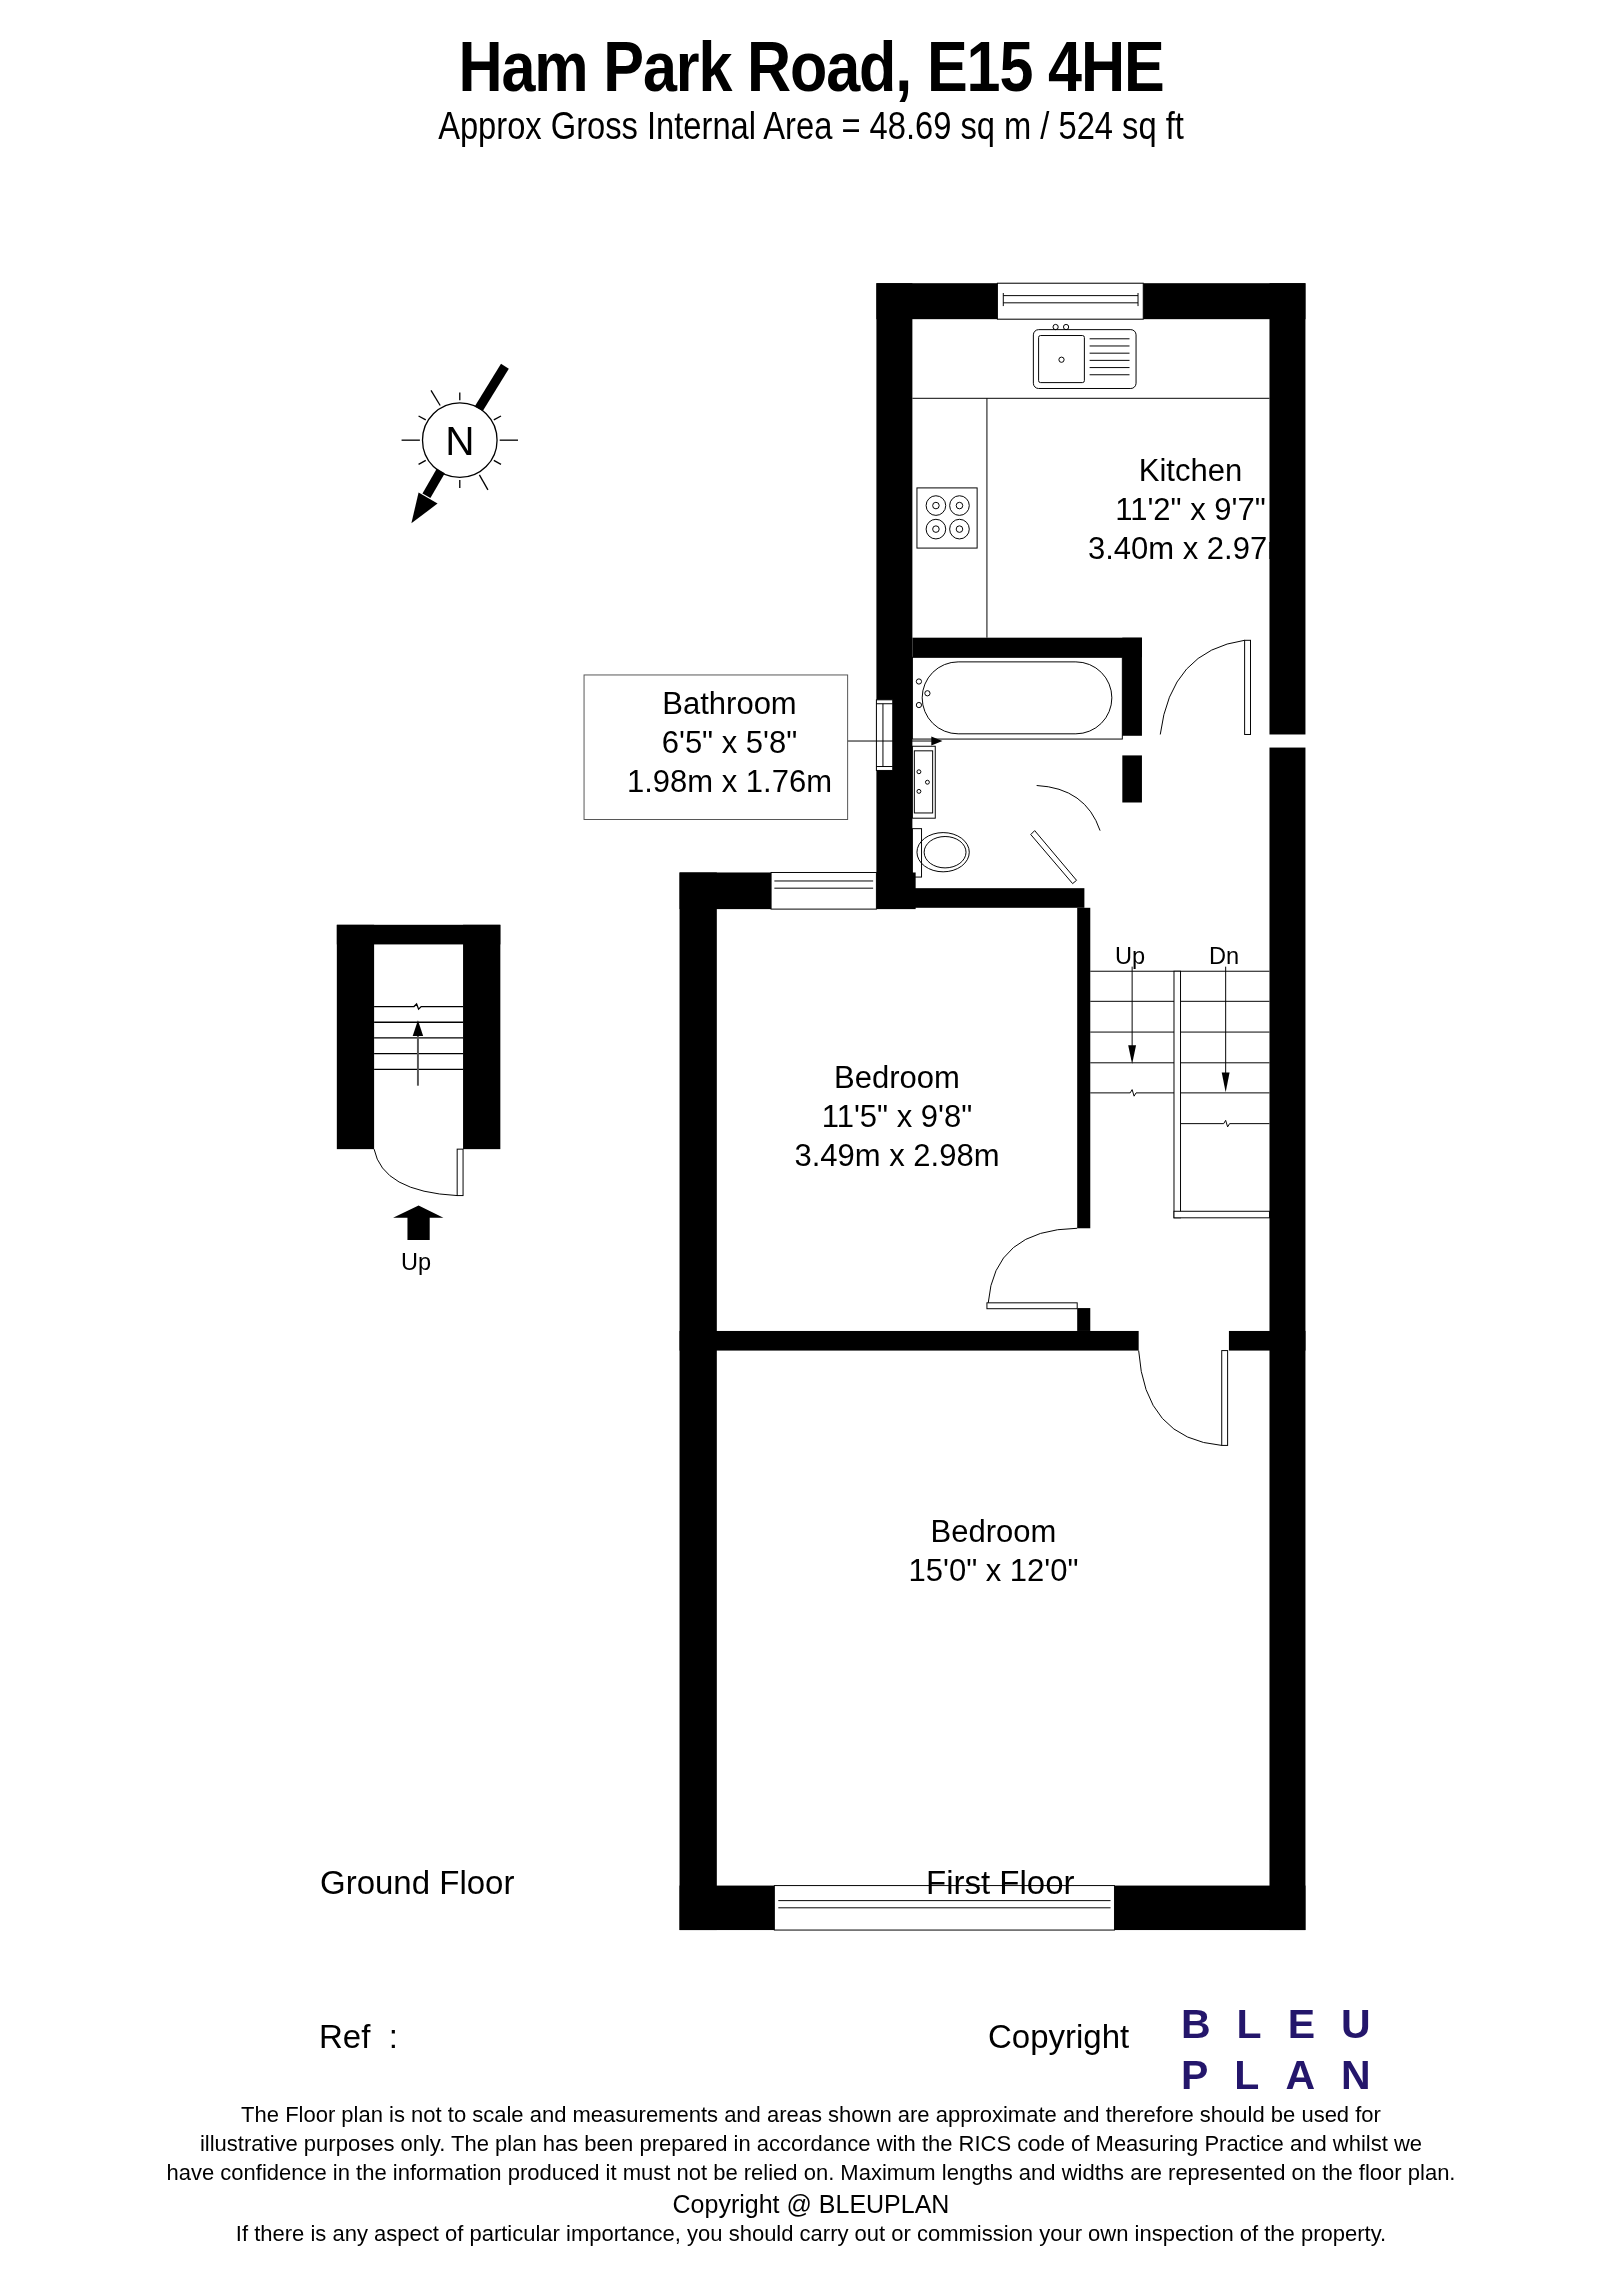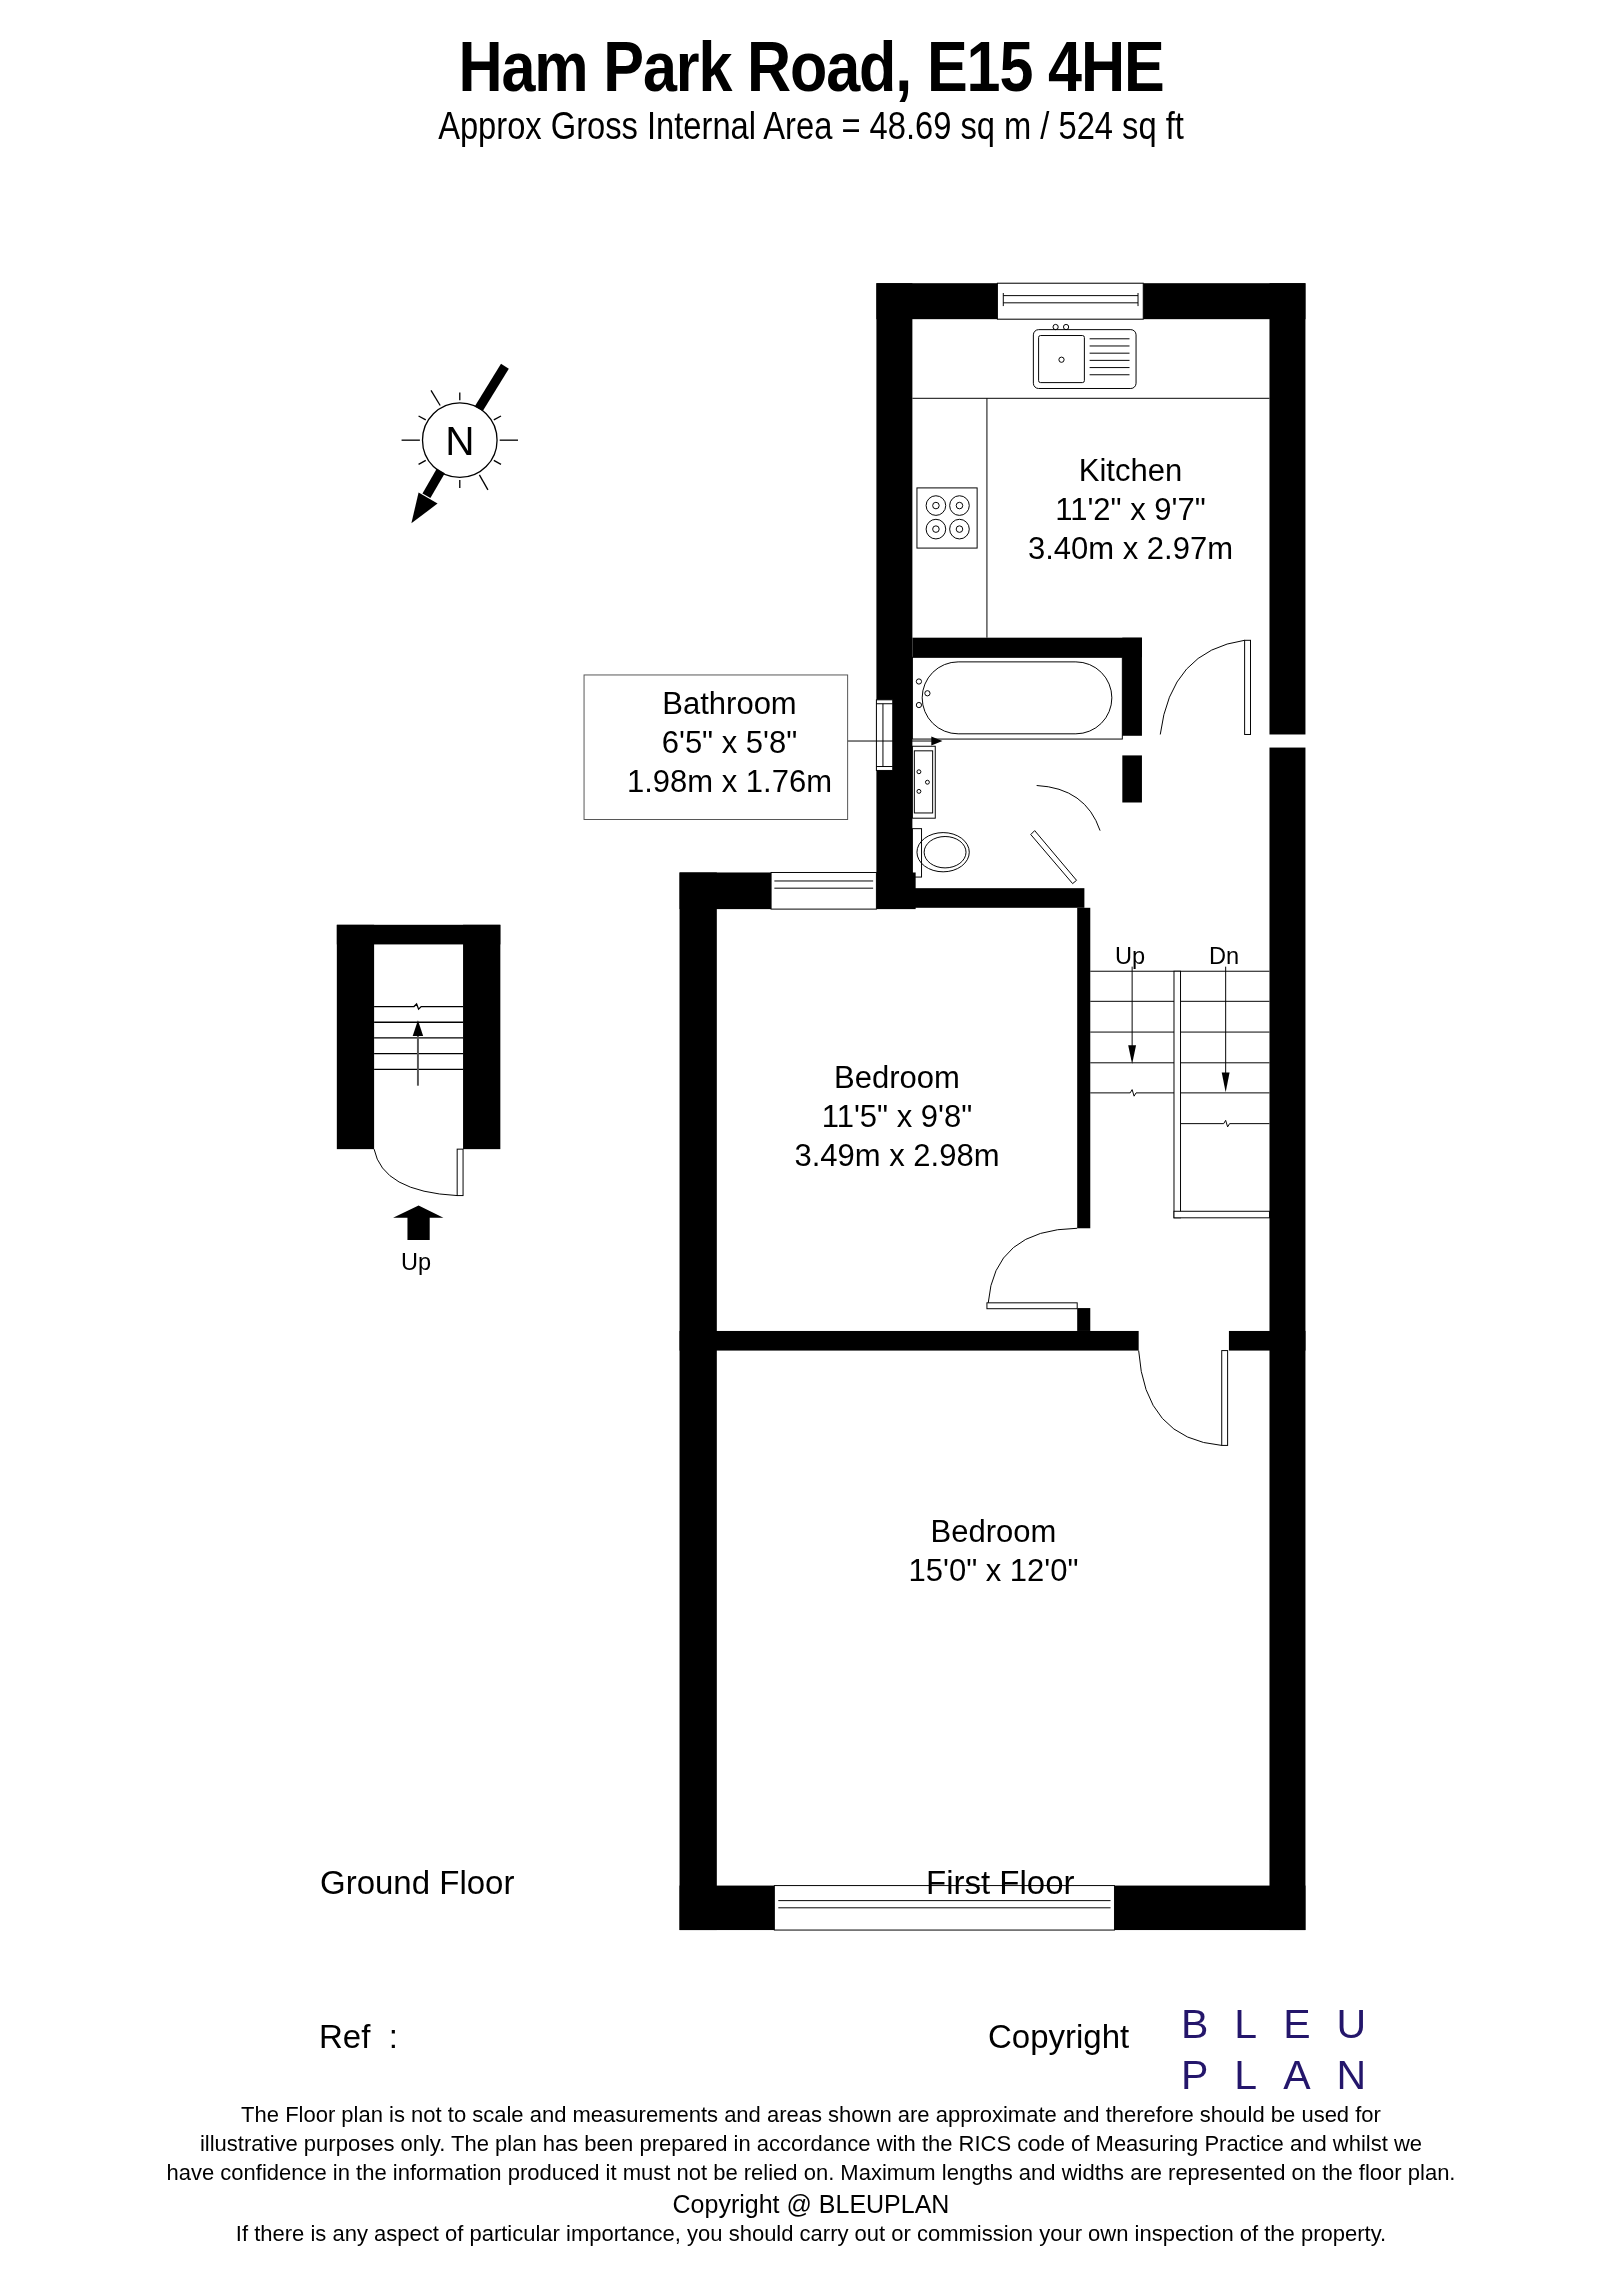--- a/index.html
+++ b/index.html
@@ -8,21 +8,21 @@
   .abs { position: absolute; }
   .title { left: 0; width: 1622px; top: 26px; text-align: center; font-weight: bold;
            font-size: 71px; letter-spacing: -1.3px; transform: scaleX(0.86); transform-origin: 811px 0; }
   .subtitle { left: 0; width: 1622px; top: 105px; text-align: center; font-size: 38px;
               transform: scaleX(0.86); transform-origin: 811px 0; }
   svg.plan { position: absolute; left: 0; top: 0; }
   .room-label { position: absolute; text-align: center; font-size: 31px; line-height: 39px; }
   .floor-label { position: absolute; font-size: 33px; }
   .ref { left: 319px; top: 2018px; font-size: 33px; }
   .copyright-label { left: 988px; top: 2018px; font-size: 33px; }
-  .logo { left: 1181px; top: 1999px; color: #24166b; font-weight: normal; font-size: 41px;
+  .logo { left: 1181px; top: 1999px; color: #24166b; font-weight: bold; font-size: 41px;
           letter-spacing: 26px; line-height: 51px; }
   .disclaimer { left: 0; width: 1622px; top: 2100px; text-align: center; font-size: 22px; line-height: 29px; }
   .disclaimer div { white-space: nowrap; }
 </style>
 </head>
 <body>
 
 <div class="abs title">Ham Park Road, E15 4HE</div>
 <div class="abs subtitle">Approx Gross Internal Area = 48.69 sq m / 524 sq ft</div>
 
@@ -189,21 +189,21 @@
 
     <rect x="1184" y="2883" width="520" height="68" fill="#fff"></rect>
     <line x1="1190" y1="2906" x2="1698" y2="2906"></line>
     <line x1="1190" y1="2917" x2="1698" y2="2917"></line>
   </g>
 </svg>
 
 <div class="abs" style="left:1115px;top:943px;font-size:23.6px;">Up</div>
 <div class="abs" style="left:1209px;top:943px;font-size:23.6px;">Dn</div>
 
-<div class="room-label" style="left:964px;top:451px;width:333px;">
+<div class="room-label" style="left:1024px;top:451px;width:333px;">
   <div>Kitchen</div>
   <div>11'2" x 9'7"</div>
   <div>3.40m x 2.97m</div>
 </div>
 <div class="room-label" style="left:584px;top:684px;width:291px;">
   <div>Bathroom</div>
   <div>6'5" x 5'8"</div>
   <div>1.98m x 1.76m</div>
 </div>
 <div class="room-label" style="left:717px;top:1058px;width:360px;">

